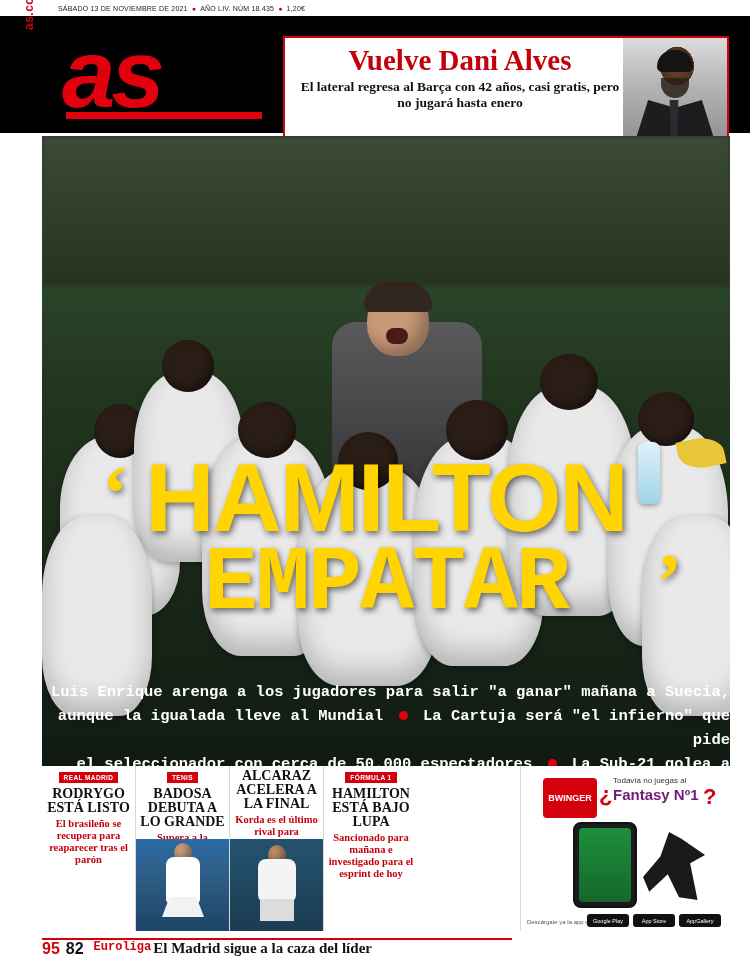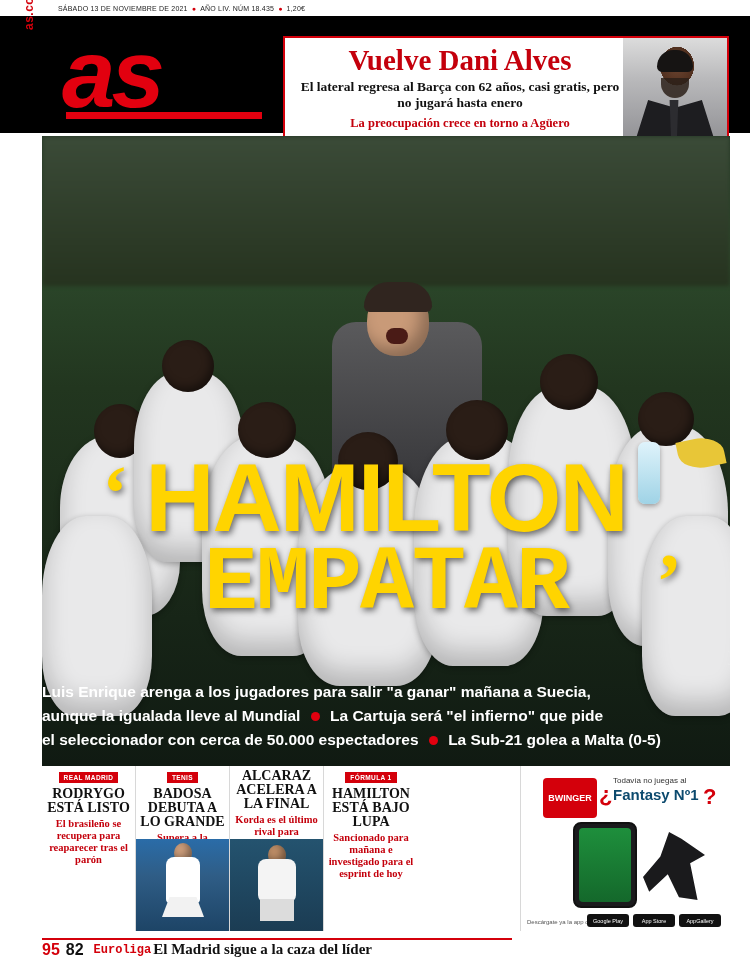--- a/index.html
+++ b/index.html
@@ -207,23 +207,23 @@
     font-family: "Liberation Serif", serif;
     font-size: 78px; color: #ffd400; font-weight: bold;
     line-height: 60px;
     text-shadow: 2px 3px 6px rgba(0,0,0,.5);
   }
 
   
   .subhead {
     position: absolute; left: 42px; top: 672px;
     width: 688px; height: 94px;
-    text-align: left;
+    text-align: right;
     color: #fff;
-    font-family: Liberation Sans, sans-serif;
+    font-family: Liberation Mono, monospace;
     font-weight: bold;
     font-size: 15.5px;
     line-height: 24px;
     padding-top: 8px;
   }
   .subhead .bullet {
     display: inline-block;
     width: 9px; height: 9px; border-radius: 50%;
     background: #e2000f; margin: 0 6px 0 6px;
     vertical-align: middle;
@@ -321,21 +321,21 @@
     border-radius: 4px;
   }
   .promo2 .lead {
     position: absolute; left: 92px; top: 10px;
     font-family: "Liberation Sans", sans-serif;
     font-size: 8px; color: #333;
   }
   .promo2 .fantasy {
     position: absolute; left: 92px; top: 20px;
     font-family: "Liberation Sans", sans-serif;
-    font-size: 15px; font-weight: bold; color: #0c4a6e;
+    font-size: 15px; font-weight: bold; color: #701a75;
   }
   .promo2 .qmark {
     position: absolute; font-family: "Liberation Sans", sans-serif;
     font-size: 22px; font-weight: bold; color: #d4000b;
   }
   .promo2 .q1 { left: 78px; top: 16px; }
   .promo2 .q2 { left: 182px; top: 18px; }
   .promo2 .phone {
     position: absolute; left: 52px; top: 56px;
     width: 64px; height: 86px;
@@ -367,21 +367,21 @@
   }
   .promo2 .store.s1 { left: 66px; }
   .promo2 .store.s2 { left: 112px; }
   .promo2 .store.s3 { left: 158px; }
 
   
   .euroliga {
     position: absolute; left: 0; top: 172px;
     width: 470px; height: 21px;
     border-top: 2px solid #d4000b;
-    display: flex; align-items: center;
+    display: flex; align-items: flex-start;
   }
   .score {
     font-family: "Liberation Sans", sans-serif;
     font-weight: bold; font-size: 16px; color: #d4000b;
     margin-right: 6px;
   }
   .score.second { color: #111; margin-right: 10px; }
   .euro-name {
     font-family: Liberation Mono, monospace;
     font-weight: bold; font-size: 12px; color: #d4000b;
@@ -408,22 +408,21 @@
   <div class="masthead">
     <div class="as-vertical">as.com</div>
     <div class="as-logo">
       <span>as</span>
       <span class="under"></span>
     </div>
 
     <div class="promo">
       <div class="promo-text">
         <div class="promo-title">Vuelve Dani Alves</div>
-        <div class="promo-sub">El lateral regresa al Barça con 62 años, casi gratis, pero no jugará hasta enero</div>
-        <div class="promo-third">La preocupación crece en torno a Agüero</div>
+        <div class="promo-sub">El lateral regresa al Barça con 42 años, casi gratis, pero no jugará hasta enero</div>
       </div>
       <div class="promo-photo">
         <div class="hair"></div>
         <div class="beard"></div>
         <div class="suit"></div>
         <div class="shirt"></div>
       </div>
     </div>
   </div>
 

